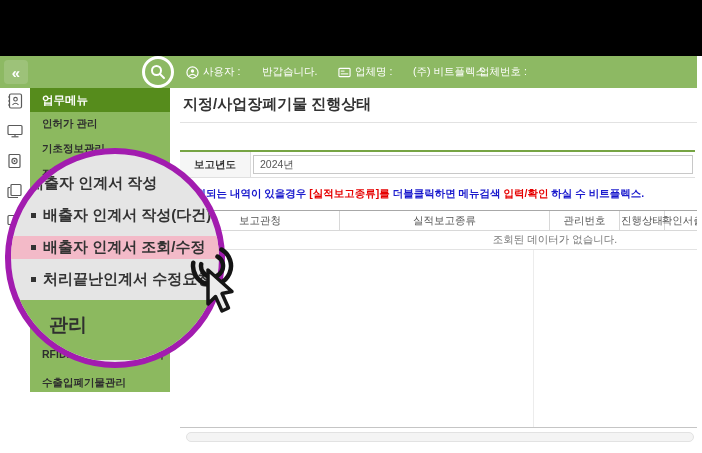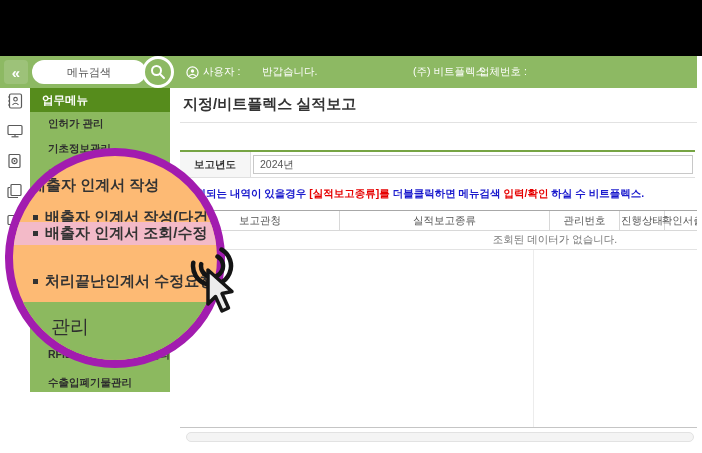--- a/index.html
+++ b/index.html
@@ -23,21 +23,21 @@
   .tb-item { position:absolute; top:0; height:32px; display:flex; align-items:center; gap:4px;
     color:#fff; font-size:10.5px; white-space:nowrap; }
   
   .icon-rail { position:absolute; left:0; top:88px; width:30px; height:357px; background:#fff; }
   .rail-icon { position:absolute; left:6px; width:18px; height:18px; cursor:pointer; }
   
   .sidebar { position:absolute; left:30px; top:88px; width:140px; height:304px; background:#8cb95f; }
   .sb-header { height:24px; background:#568c1c; color:#fff; font-size:11.5px; font-weight:bold;
     display:flex; align-items:center; padding-left:12px; }
   .sb-item { position:absolute; left:0; width:140px; height:24px; display:flex; align-items:center;
-    padding-left:18px; font-size:10.5px; font-weight:bold; color:#2e2e2e; cursor:pointer; white-space:nowrap; overflow:hidden; }
+    padding-left:12px; font-size:10.5px; font-weight:bold; color:#2e2e2e; cursor:pointer; white-space:nowrap; overflow:hidden; }
   
   .main { position:absolute; left:180px; top:88px; width:517px; height:357px; background:#fff; overflow:hidden; }
   .page-title { position:absolute; left:3px; top:7px; font-size:15px; font-weight:bold; color:#333; white-space:nowrap; }
   .title-divider { position:absolute; left:0; top:34px; width:517px; height:1px; background:#e2e2e2; }
   .form-row { position:absolute; left:0; top:62px; width:515px; height:28px;
     border-top:2px solid #76a444; border-bottom:1px solid #e0e0e0; display:flex; }
   .form-label { width:71px; background:#f6f6f6; border-right:1px solid #ddd; display:flex;
     align-items:center; justify-content:center; font-size:10.5px; color:#333;font-weight:bold; }
   .form-value { flex:1; display:flex; align-items:center; padding:12px 2px; }
   .year-input { width:100%; height:19px; border:1px solid #c8c8c8; font-size:10.5px; color:#555;
@@ -49,40 +49,39 @@
   .gh-cell { border-right:1px solid #d8d8d8; border-bottom:1px solid #d8d8d8; display:flex;
     align-items:center; justify-content:center; font-size:10.5px; color:#555; background:#fff; white-space:nowrap; }
   .grid-empty-row { height:19px; border-bottom:1px solid #e3e3e3; display:flex; align-items:center;
     justify-content:center; font-size:10.5px; color:#777; width:750px; }
   .grid-body-space { position:relative; height:178px; width:750px; border-bottom:1px solid #c5c5c5; }
   .grid-vline { position:absolute; left:353px; top:0; bottom:0; width:1px; background:#ececec; }
   .hscroll { position:absolute; left:6px; top:344px; width:508px; height:10px; background:#f4f4f4;
     border:1px solid #e2e2e2; border-radius:5px; cursor:pointer; }
   
   .magnifier { position:absolute; left:5px; top:148px; width:220px; height:220px; border-radius:50%;
-    border:8px solid #a21caf; background:#fdba74; overflow:hidden; z-index:5; }
+    border:6px solid #a21caf; background:#e5e5e5; overflow:hidden; z-index:5; }
   .mg-item { position:absolute; left:0; width:100%; height:23px; display:flex; align-items:center;
     font-size:15px; font-weight:bold; color:#333; white-space:nowrap; cursor:pointer; }
   .mg-bullet { width:5px; height:5px; background:#333; margin:0 7px 0 20px; flex:0 0 auto; }
   .mg-hl { background:#f3bac8; }
   .mg-green { position:absolute; left:0; top:146px; width:100%; height:60px; background:#8cb95f; }
-  .mg-green-label { position:absolute; left:38px; top:12px; font-size:19px; font-weight:normal; color:#2f2f2f; }
+  .mg-green-label { position:absolute; left:38px; top:12px; font-size:19px; font-weight:bold; color:#2f2f2f; }
   
   .cursor-wrap { position:absolute; left:188px; top:242px; width:60px; height:84px; z-index:6; }
 </style>
 </head>
 <body>
 
 <div id="screen">
 
   <div class="black-band"></div>
 
   <div class="topbar">
     <div class="back-btn">«</div>
-    <input class="search-pill" placeholder="메뉴검색" style="">
     <div class="search-btn">
       <span style="display:flex">
         <svg width="16" height="16" viewBox="0 0 16 16">
             <circle cx="6.5" cy="6.5" r="4.5" fill="none" stroke="#fff" stroke-width="2"></circle>
             <line x1="10" y1="10" x2="14" y2="14" stroke="#fff" stroke-width="2" stroke-linecap="round"></line>
           </svg>
       </span>
     </div>
     <div class="tb-item" style="left:186px">
       <span style="display:flex">
@@ -90,20 +89,30 @@
             <circle cx="7" cy="7" r="6" fill="none" stroke="#fff" stroke-width="1.3"></circle>
             <circle cx="7" cy="5.4" r="1.8" fill="#fff"></circle>
             <path d="M3.5 10.5 Q7 7.6 10.5 10.5" fill="none" stroke="#fff" stroke-width="1.3"></path>
           </svg>
       </span>
       <span>사용자 :</span>
     </div>
     <div class="tb-item" style="left:262px">
       <span>반갑습니다.</span>
     </div>
+    <div class="tb-item" style="left:338px">
+      <span style="display:flex">
+        <svg width="13" height="13" viewBox="0 0 14 14">
+            <rect x="1" y="2.5" width="12" height="9" rx="1" fill="none" stroke="#fff" stroke-width="1.2"></rect>
+            <line x1="3" y1="5.5" x2="7" y2="5.5" stroke="#fff" stroke-width="1.1"></line>
+            <line x1="3" y1="8.5" x2="11" y2="8.5" stroke="#fff" stroke-width="1.1"></line>
+          </svg>
+      </span>
+      <span>업체명 :</span>
+    </div>
     <div class="tb-item" style="left:479px">
       <span>업체번호 :</span>
     </div>
     <div class="tb-item" style="left:413px">
       <span>(주) 비트플렉스</span>
     </div>
   </div>
 
   <div class="icon-rail">
     <span class="rail-icon" style="top:4px">
@@ -148,21 +157,21 @@
   <div class="sidebar">
     <div class="sb-header">업무메뉴</div>
     <div class="sb-item" style="top:24px">인허가 관리</div>
     <div class="sb-item" style="top:49px">기초정보관리</div>
     <div class="sb-item" style="top:74px">전자인계서관리</div>
     <div class="sb-item" style="top:255px">RFID기반 의료폐기물관리</div>
     <div class="sb-item" style="top:283px">수출입폐기물관리</div>
   </div>
 
   <div class="main">
-    <div class="page-title">지정/비트플렉스 실적보고</div>
+    <div class="page-title">지정/사업장폐기물 진행상태</div>
     <div class="title-divider"></div>
 
     <div class="form-row">
       <div class="form-label">보고년도</div>
       <div class="form-value">
         <input class="year-input" value="2024년" style="">
       </div>
     </div>
 
     <div class="notice">
@@ -188,21 +197,21 @@
   </div>
 
   <div class="magnifier">
     <div class="mg-item" style="top:18px; padding-left:18px">
       <span>배출자 인계서 작성</span>
     </div>
     <div class="mg-item" style="top:50px">
       <span class="mg-bullet"></span>
       <span>배출자 인계서 작성(다건)</span>
     </div>
-    <div class="mg-item mg-hl" style="top:66px">
+    <div class="mg-item mg-hl" style="top:82px">
       <span class="mg-bullet"></span>
       <span>배출자 인계서 조회/수정</span>
     </div>
     <div class="mg-item" style="top:114px">
       <span class="mg-bullet"></span>
       <span>처리끝난인계서 수정요청</span>
     </div>
     <div class="mg-green">
       <span class="mg-green-label">관리</span>
     </div>

